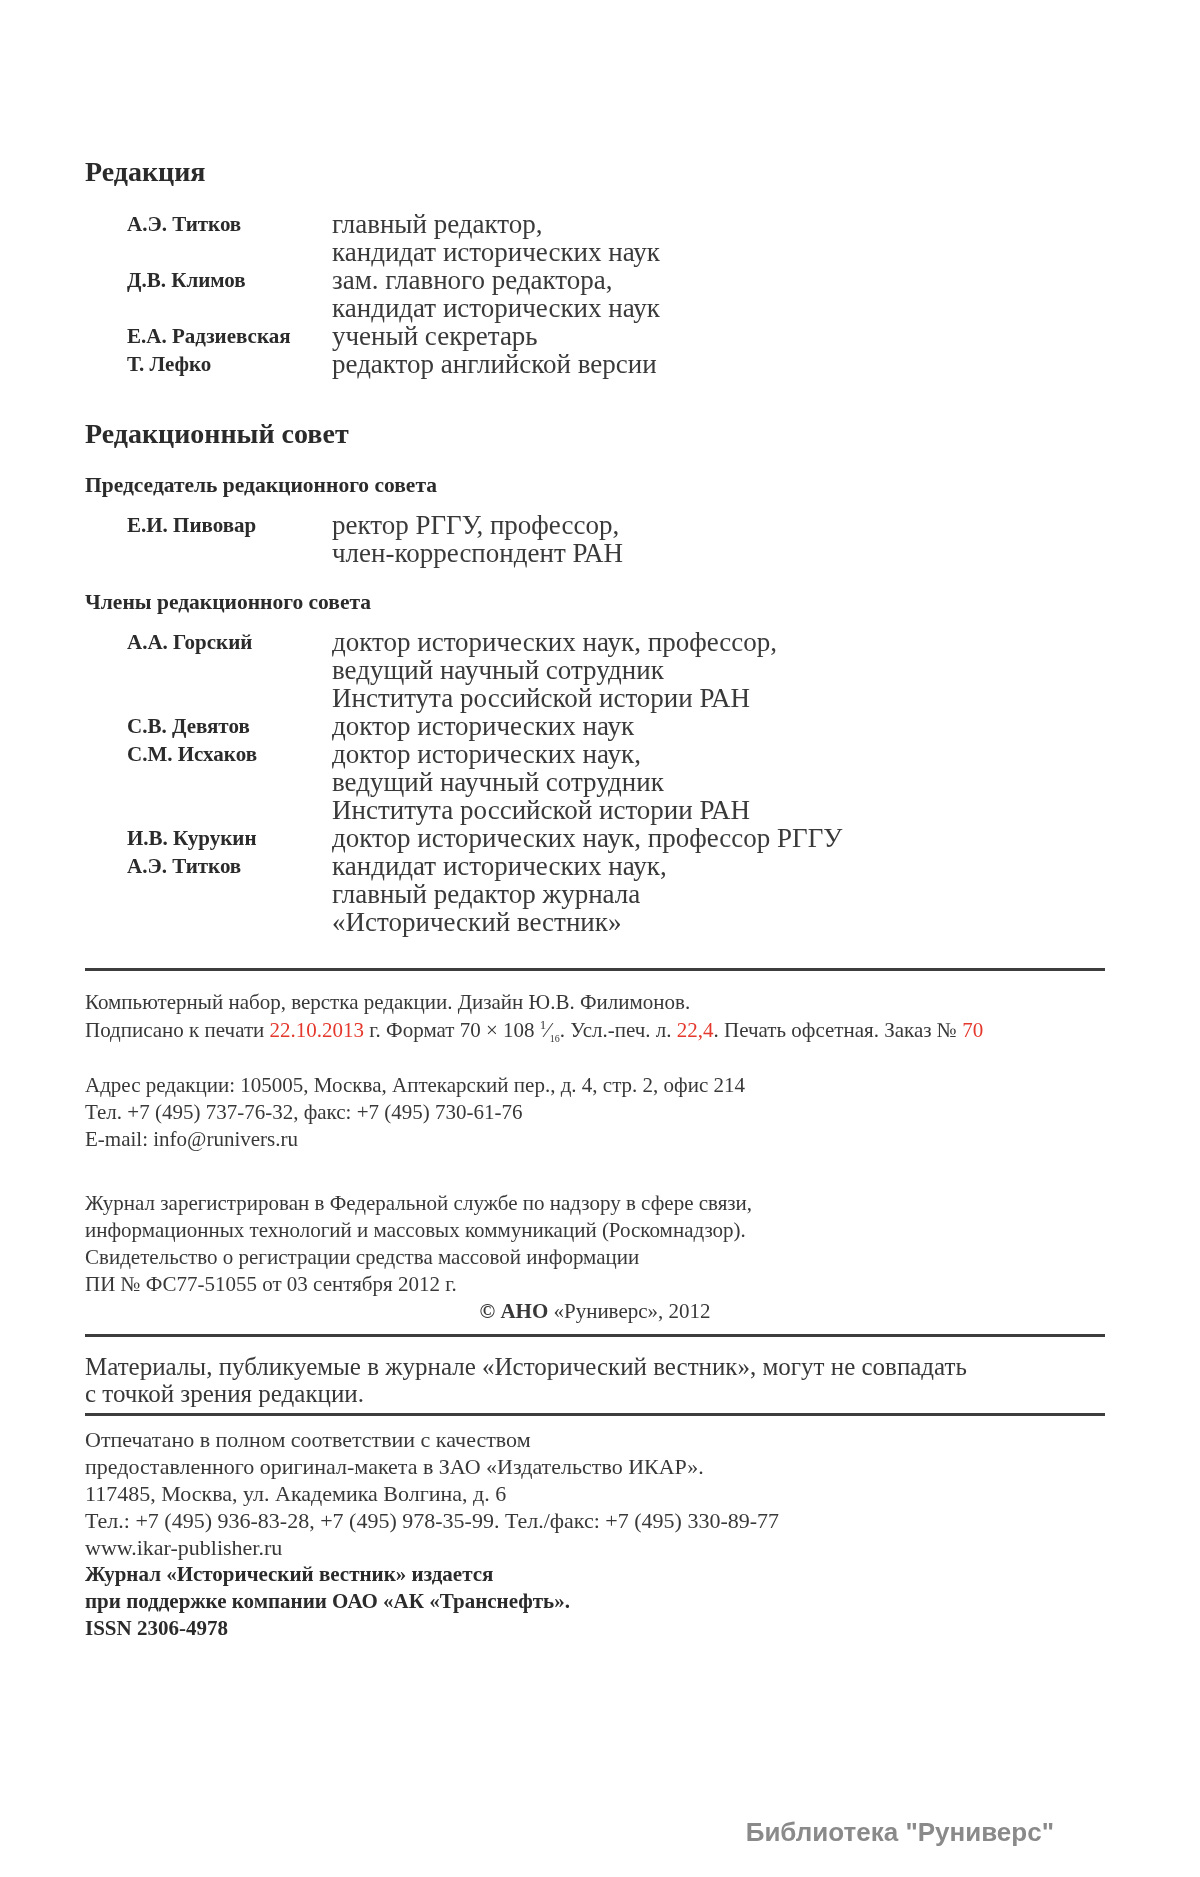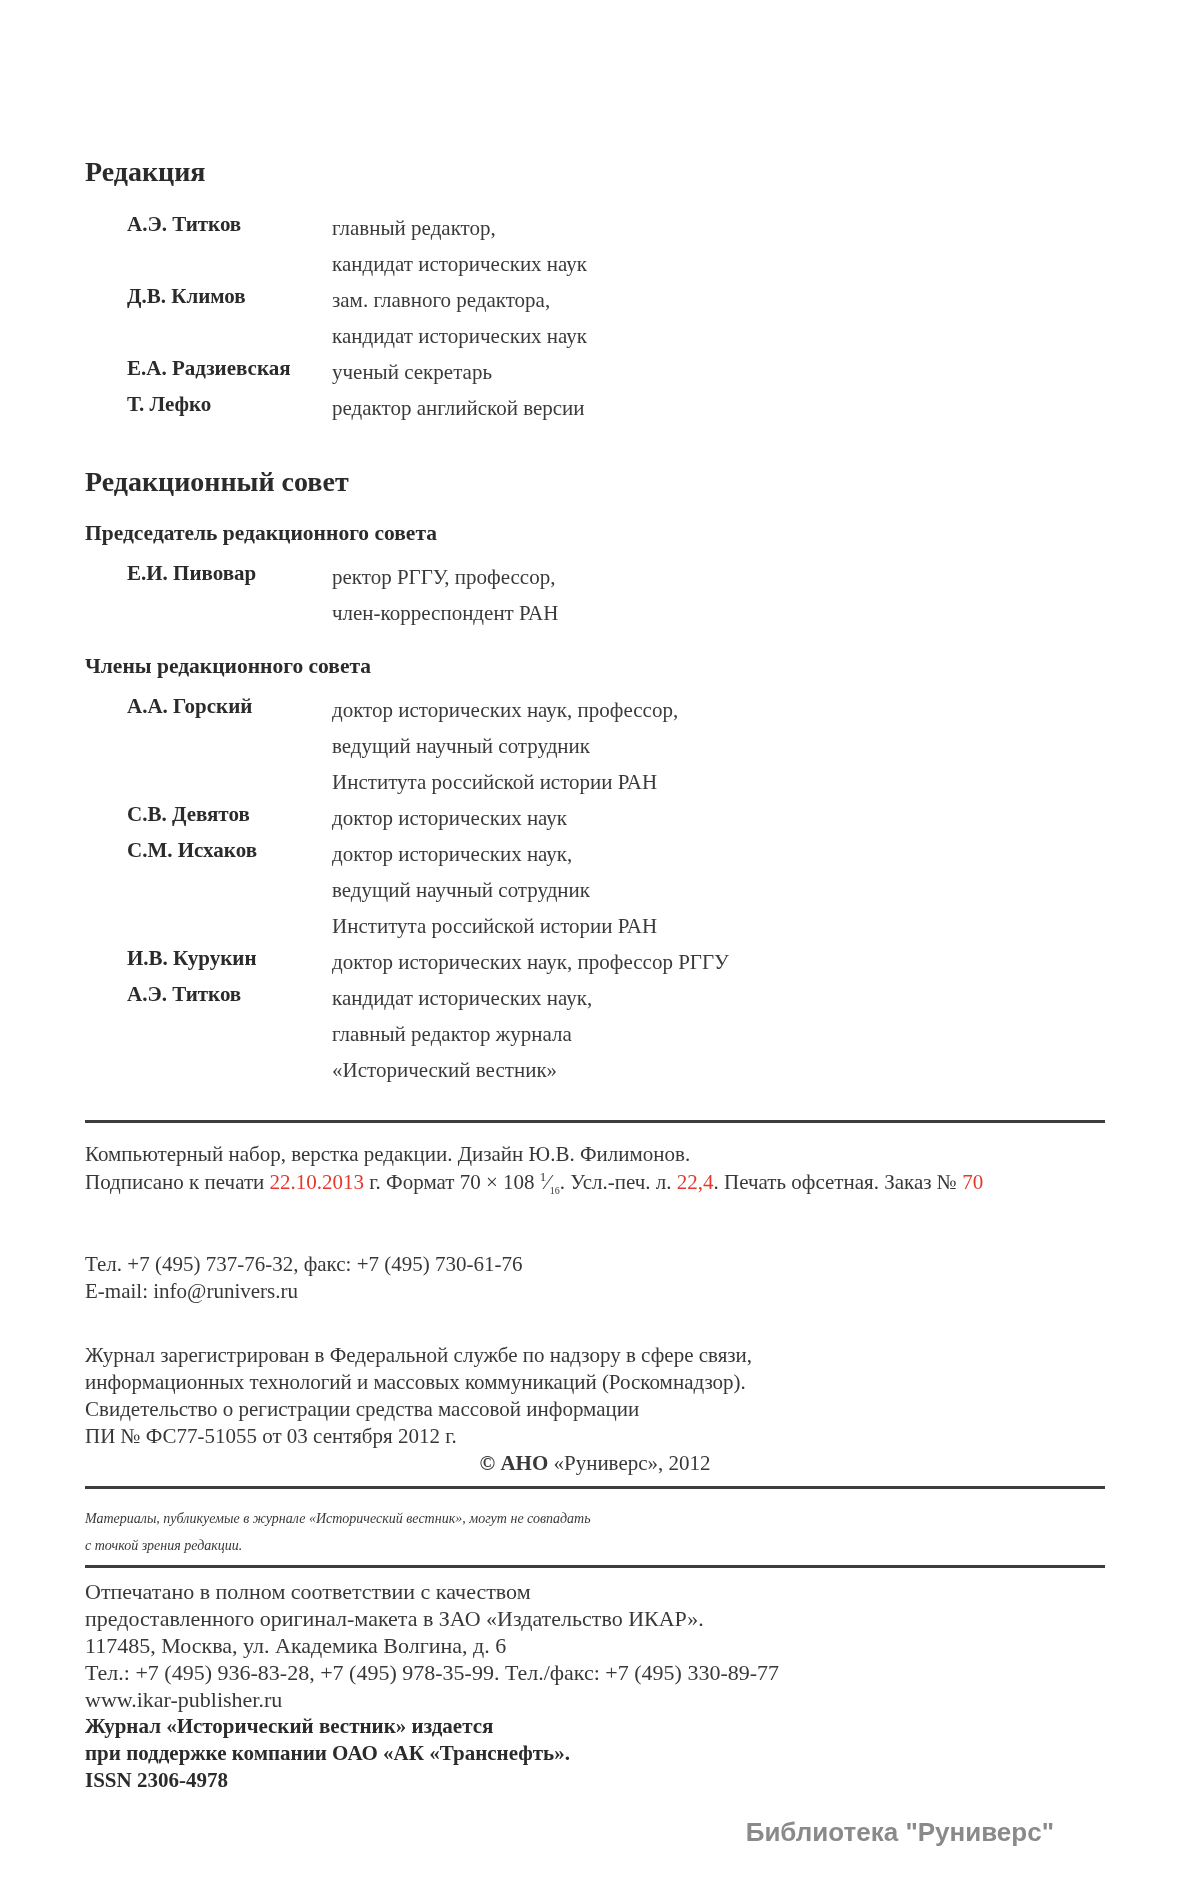--- a/index.html
+++ b/index.html
@@ -34,45 +34,44 @@
   .name{
     flex:none;
     width:205px;
     margin-left:42px;
     font-size:21px;
     line-height:28px;
     font-weight:bold;
     color:#2b2b2b;
   }
   .role{
-    font-size:21px;
-    line-height:36px;
+    font-size:27px;
+    line-height:28px;
     white-space:pre-line;
     color:#3a3a3a;
   }
   .rule{
     border:none;
     height:3px;
     background:#3d3d3d;
     margin:0;
   }
   .rule1{margin-top:32px;}
   .rule2{margin-top:9px;}
   .rule3{margin-top:6px;}
   p{margin:0;}
   .imprint{margin-top:17px;font-size:21px;line-height:28px;}
   .address{margin-top:28px;font-size:21px;line-height:27px;}
   .registration{margin-top:37px;font-size:21px;line-height:27px;}
   .copyright{font-size:21px;line-height:27px;text-align:center;}
   .copyright .b{font-weight:bold;}
   .disclaimer{
     margin-top:16px;
-    font-size:14px;
+    font-size:25px;
     line-height:27px;
-    font-style:italic;
     white-space:pre-line;
   }
   .printing{margin-top:10px;font-size:22px;line-height:27px;}
   .support{font-size:21px;line-height:27px;font-weight:bold;color:#2b2b2b;}
   .red{color:#e5382c;}
   .frac-sup{font-size:13px;vertical-align:super;line-height:0;}
   .frac-sub{font-size:10px;vertical-align:sub;line-height:0;}
   .watermark{
     position:absolute;
     top:1817px;
@@ -155,21 +154,21 @@
     </div>
 
     <hr class="rule rule1">
 
     <p class="imprint">
       <span>Компьютерный набор, верстка редакции. Дизайн Ю.В. Филимонов.</span><br>
       <span>Подписано к печати </span><span class="red">22.10.2013</span><span> г. Формат 70 × 108 </span><span class="frac-sup">1</span><span>⁄</span><span class="frac-sub">16</span><span>. Усл.-печ. л. </span><span class="red">22,4</span><span>. Печать офсетная. Заказ № </span><span class="red">70</span>
     </p>
 
     <p class="address">
-      <br>
+      <span>Адрес редакции: 105005, Москва, Аптекарский пер., д. 4, стр. 2, офис 214</span><br>
       <span>Тел. +7 (495) 737-76-32, факс: +7 (495) 730-61-76</span><br>
       <span>E-mail:  info@runivers.ru</span>
     </p>
 
     <p class="registration">
       <span>Журнал зарегистрирован в Федеральной службе по надзору в сфере связи,</span><br>
       <span>информационных технологий и массовых коммуникаций (Роскомнадзор).</span><br>
       <span>Свидетельство о регистрации средства массовой информации</span><br>
       <span>ПИ № ФС77-51055 от 03 сентября 2012 г.</span>
     </p>

